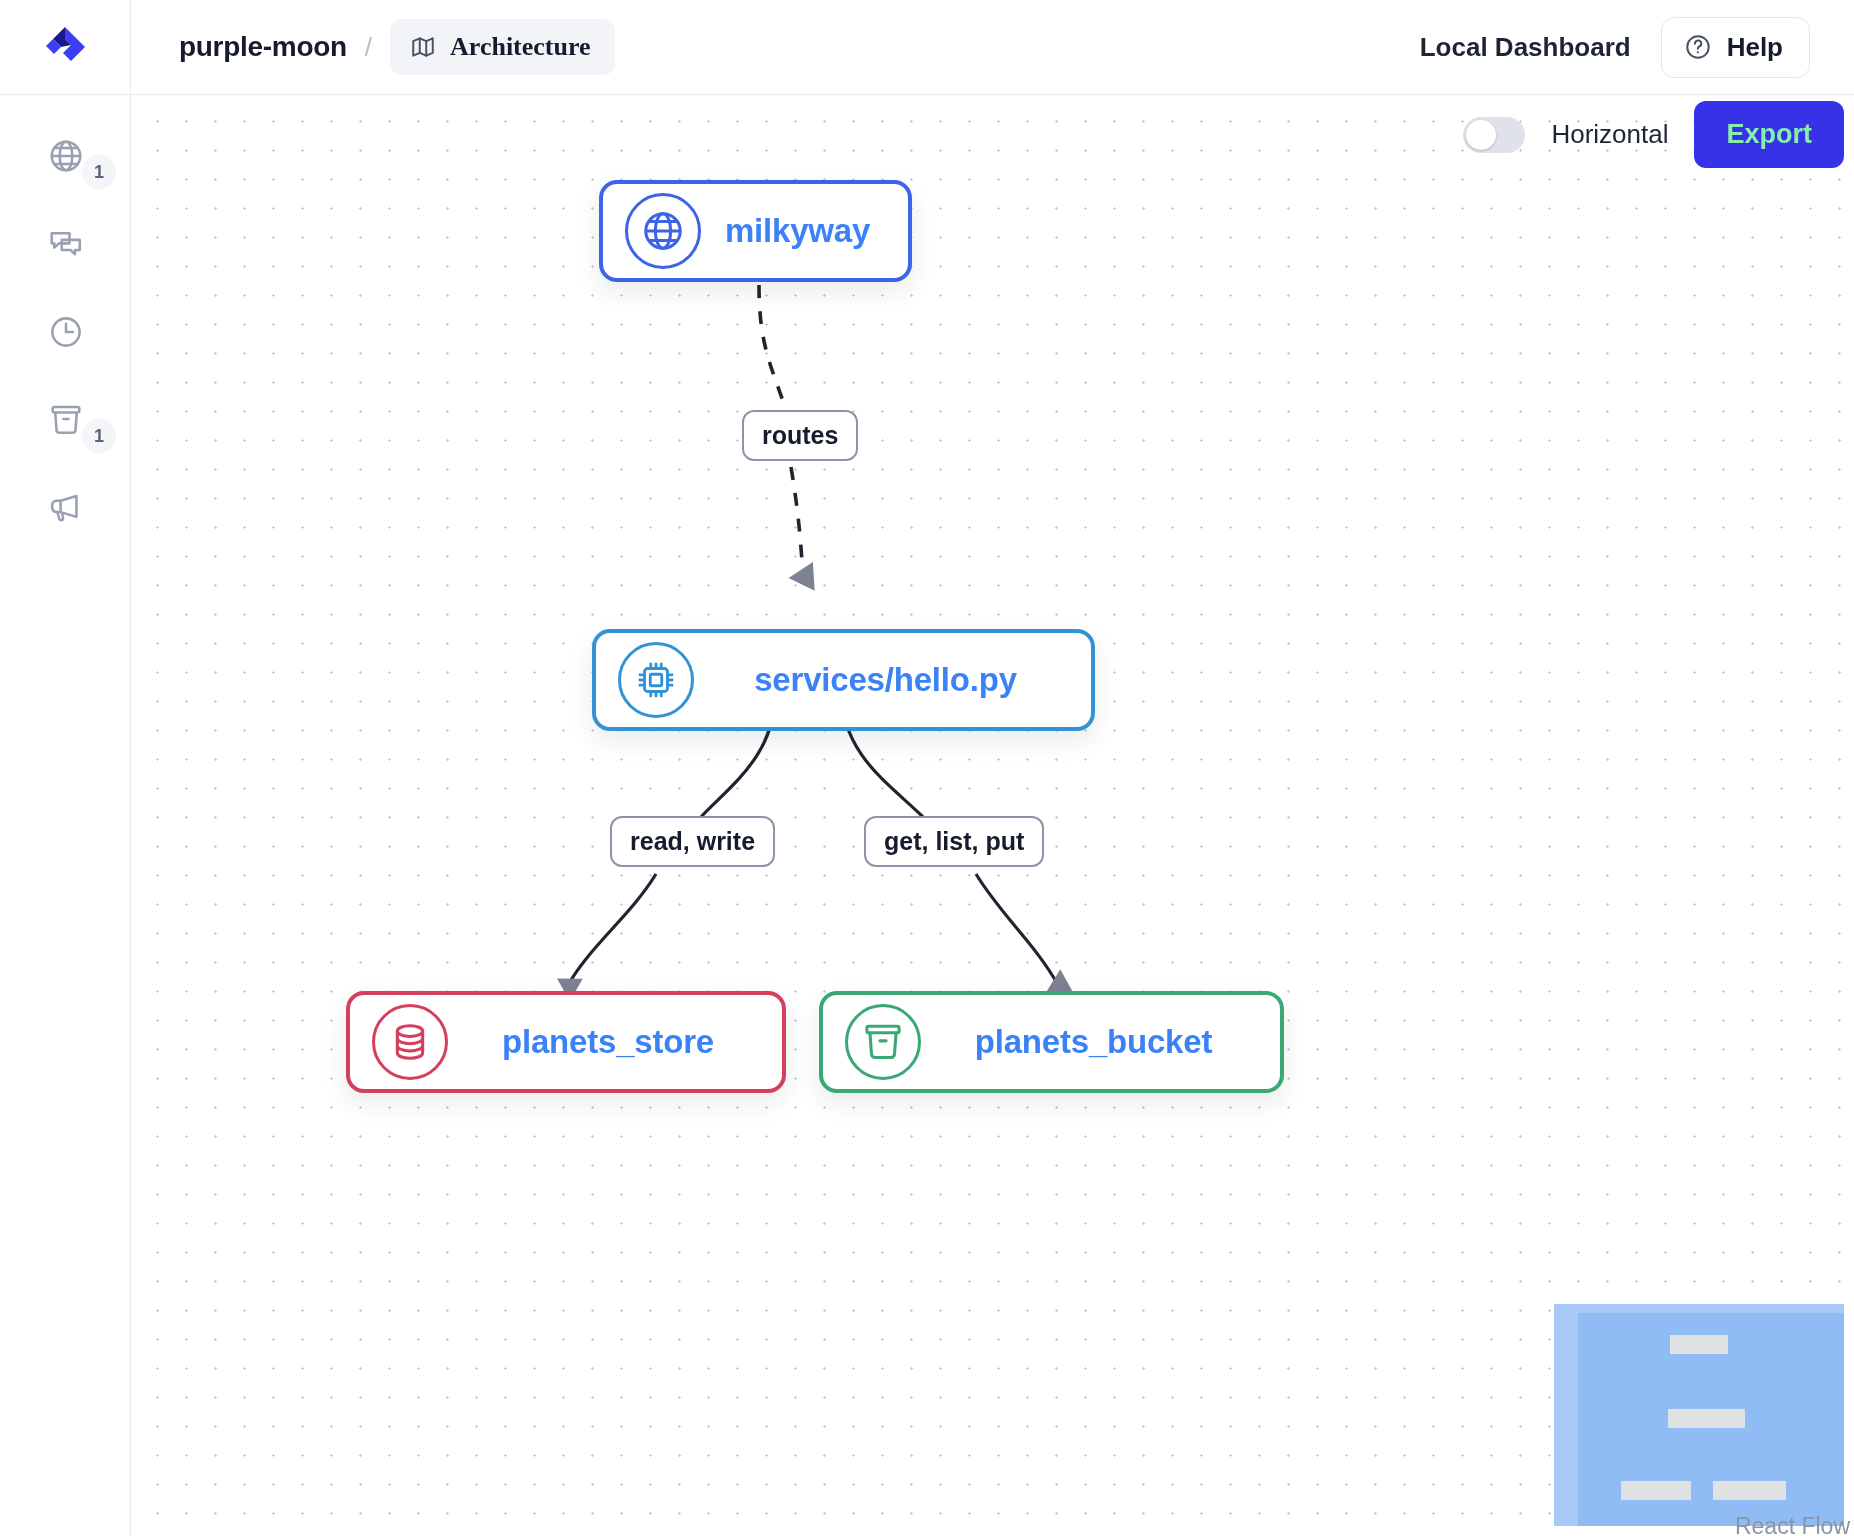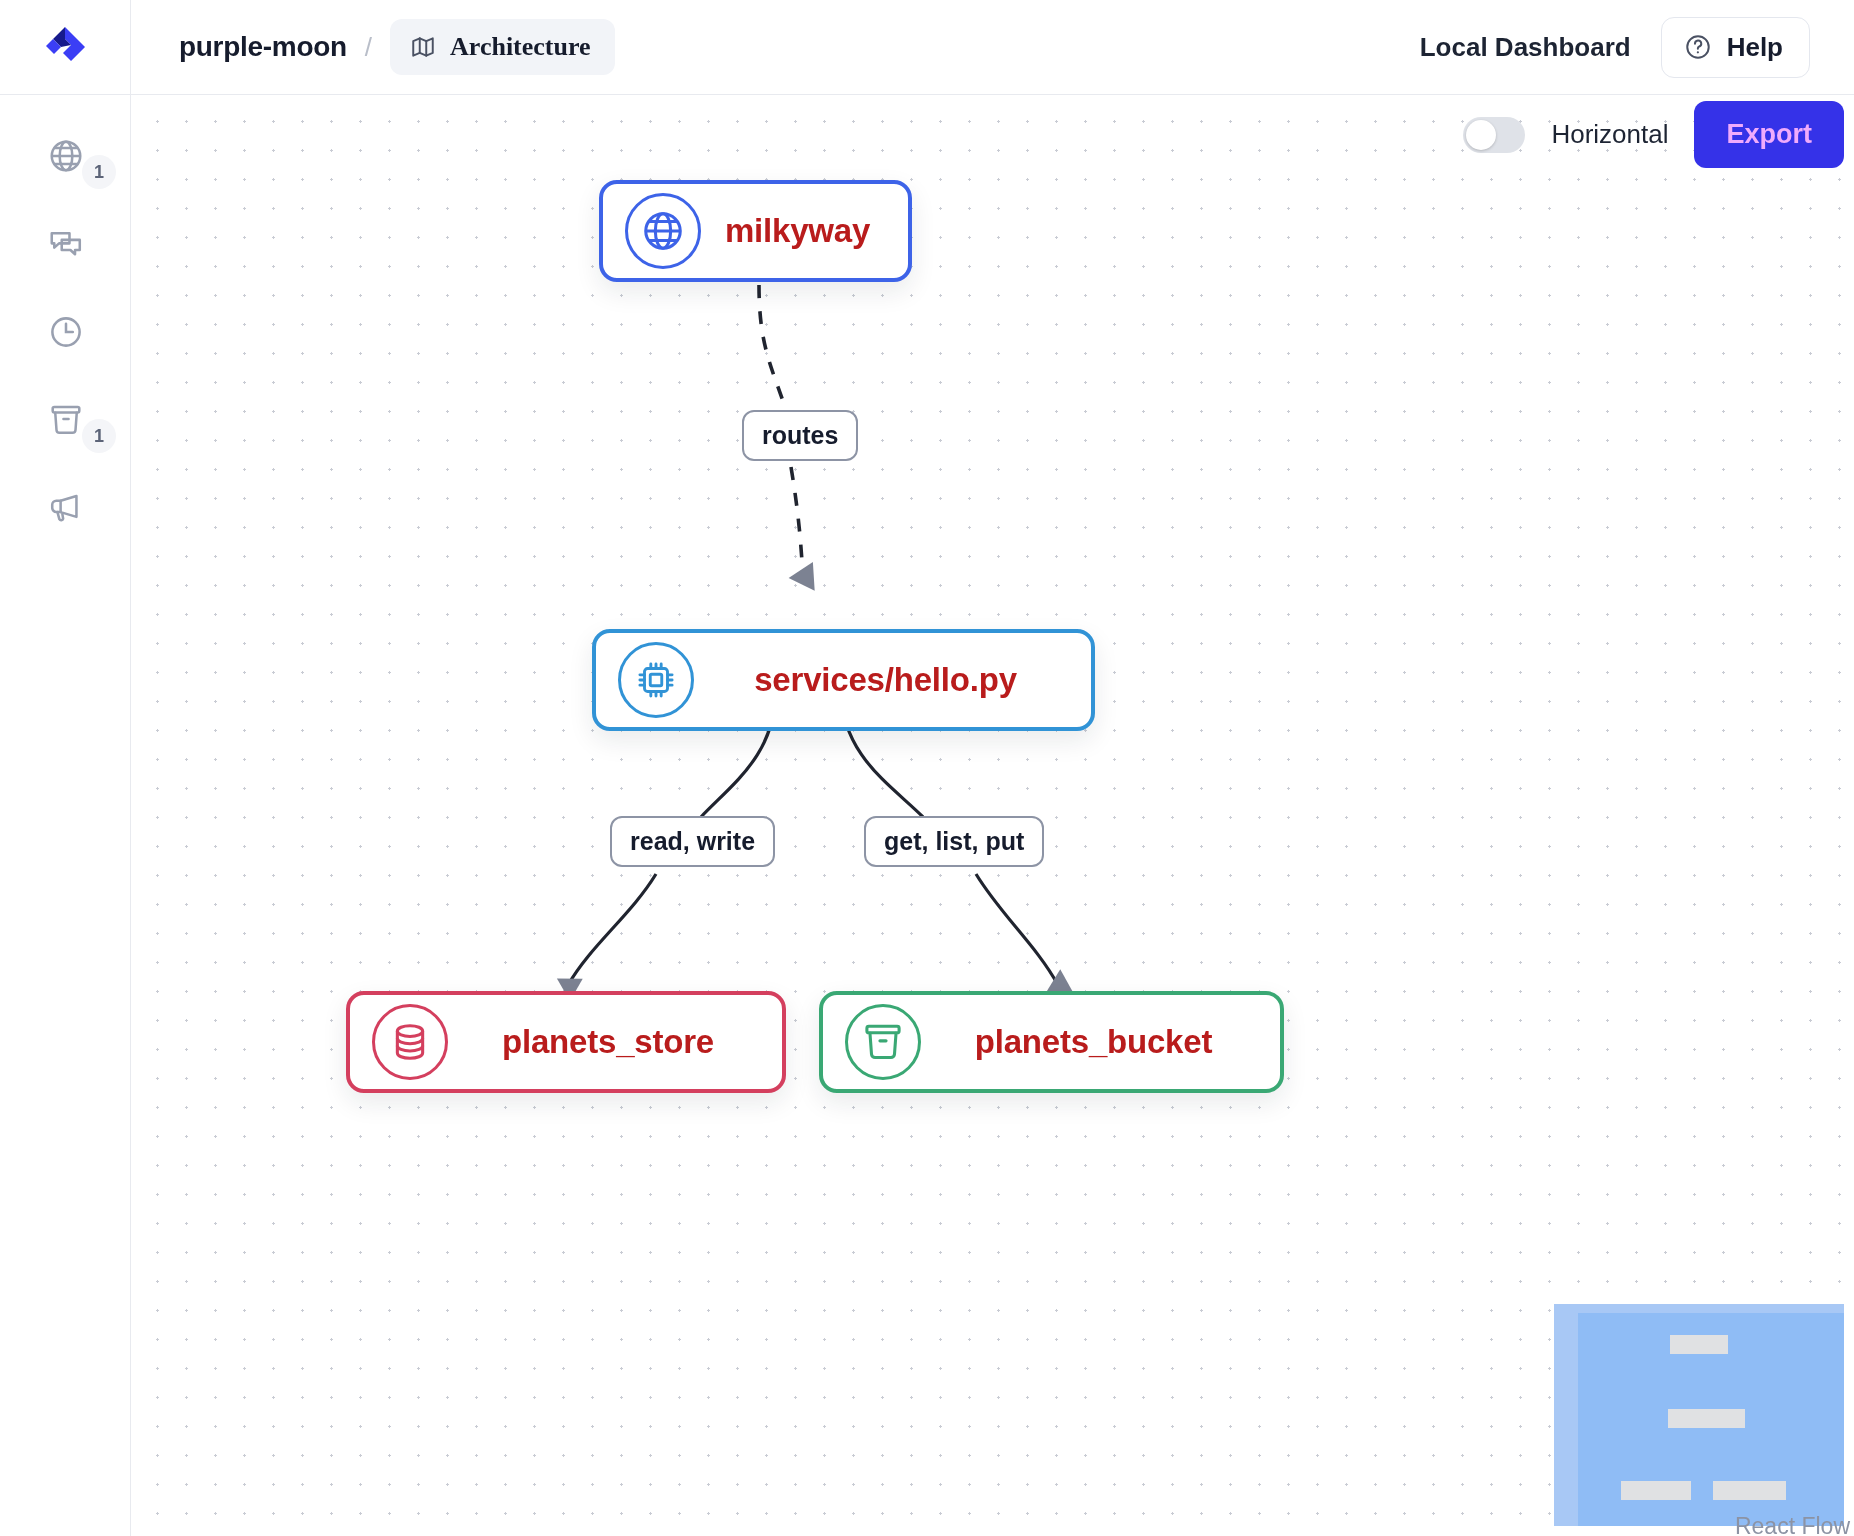--- a/index.html
+++ b/index.html
@@ -94,21 +94,21 @@
     cursor: grab;
   }
   .node-icon {
     width: 76px; height: 76px; border-radius: 50%;
     border: 3px solid currentColor;
     display: flex; align-items: center; justify-content: center;
     flex: 0 0 auto;
   }
   .node-label {
     flex: 1; text-align: center;
-    font-size: 33px; font-weight: bold; color: #b91c1c;
+    font-size: 33px; font-weight: bold; color: #3b82f6;
     letter-spacing: -0.2px;
     padding-right: 14px;
   }
   .n-milkyway { left: 468px; top: 85px;  width: 313px; height: 102px;
                 border: 4px solid #3d63e8; color: #3d63e8; padding-left: 22px; }
   .n-service  { left: 461px; top: 490px; width: 503px; height: 102px;
                 border: 4px solid #3193d6; color: #3193d6; padding-left: 22px; margin-top: 44px; }
   .n-store    { left: 215px; top: 896px; width: 440px; height: 102px;
                 border: 4px solid #d43f5e; color: #d43f5e; padding-left: 22px; }
   .n-bucket   { left: 688px; top: 896px; width: 465px; height: 102px;
@@ -139,21 +139,21 @@
     background: #dfe2e8; position: relative; cursor: pointer;
     flex: 0 0 auto;
   }
   .toggle .knob {
     position: absolute; left: 3px; top: 3px;
     width: 30px; height: 30px; border-radius: 50%;
     background: #ffffff; box-shadow: 0 1px 3px rgba(0,0,0,.2);
   }
   .toggle-label { font-size: 26px; color: #1d2433; }
   .export-btn {
-    background: #3532e8; color: #f0abfc;
+    background: #3532e8; color: #86efac;
     font-size: 27px; font-weight: bold;
     border: none; border-radius: 12px;
     padding: 18px 32px; cursor: pointer;
     font-family: "Liberation Sans", sans-serif;
   }
 
   
   .minimap {
     position: absolute; right: 10px; bottom: 10px;
     width: 290px; height: 222px;

